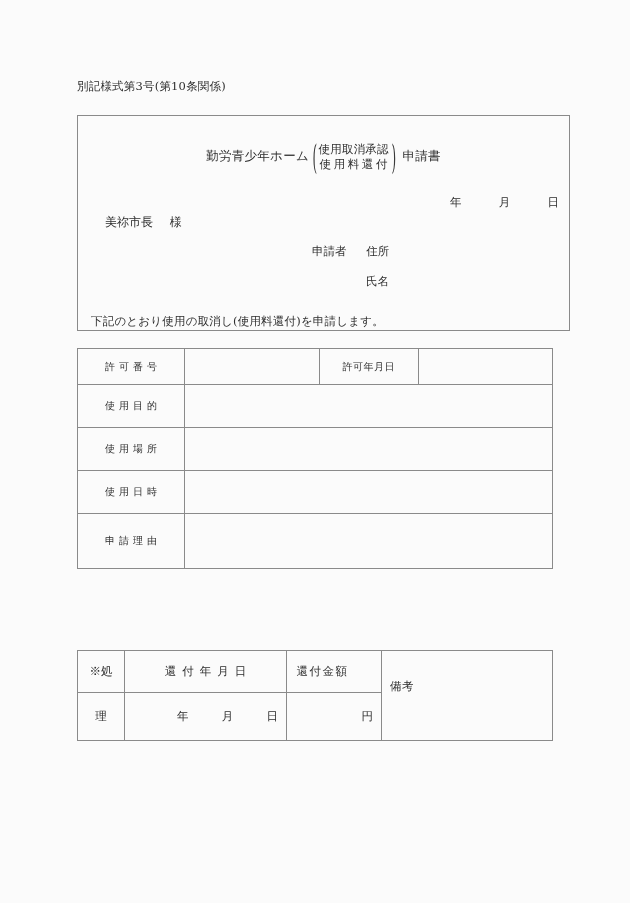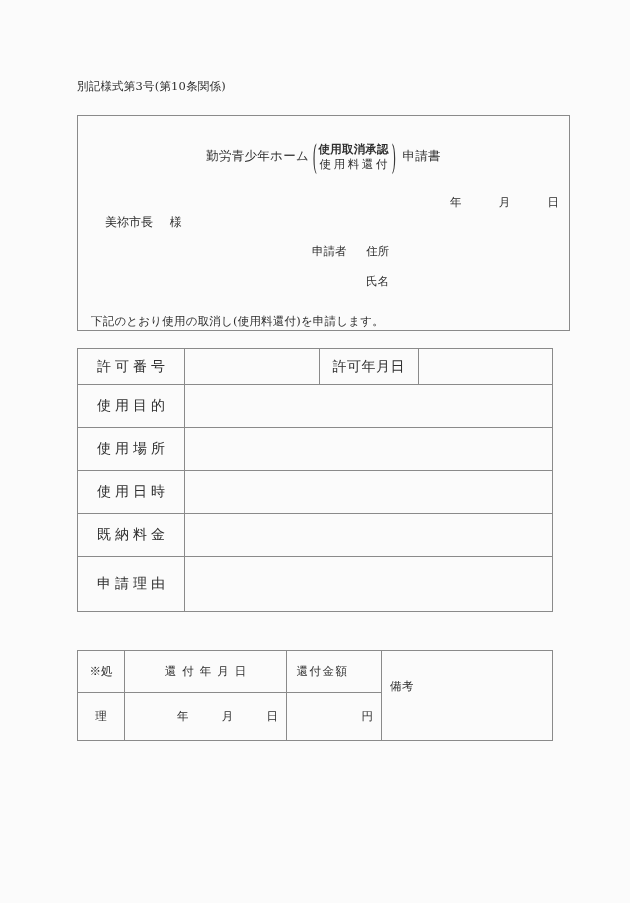--- a/index.html
+++ b/index.html
@@ -63,21 +63,21 @@
     display: inline-block;
     color: #3a3a3a;
   }
   .paren-lines {
     display: inline-flex;
     flex-direction: column;
     line-height: 1.28;
     font-size: 11.5px;
     margin: 0 1px;
   }
-  .paren-line-1 { letter-spacing: 0.2px; font-weight: bold; }
+  .paren-line-1 { letter-spacing: 0.2px; }
   .paren-line-2 { letter-spacing: 2.6px; padding-left: 1px; }
   .title-tail { letter-spacing: 0.3px; margin-left: 3px; }
 
   
   .date-line {
     position: absolute;
     right: 10px;
     top: 79px;
     font-size: 11.5px;
     white-space: nowrap;
@@ -127,21 +127,21 @@
   .main-table {
     position: absolute;
     left: 77px;
     top: 348px;
     width: 476px;
     border-collapse: collapse;
     table-layout: fixed;
   }
   .main-table td {
     border: 1px solid #8a8a8a;
-    font-size: 14px;
+    font-size: 10px;
     padding: 0 8px;
     vertical-align: middle;
   }
   .lbl {
     width: 90px;
     text-align: center;
     letter-spacing: 4px;
     text-indent: 4px;
     white-space: nowrap;
   }
@@ -273,24 +273,20 @@
     <tr class="r-h43">
       <td class="lbl">使用目的</td>
       <td colspan="3"></td>
     </tr>
     <tr class="r-h43">
       <td class="lbl">使用場所</td>
       <td colspan="3"></td>
     </tr>
     <tr class="r-h43">
       <td class="lbl">使用日時</td>
-      <td colspan="3"></td>
-    </tr>
-    <tr class="r-h43">
-      <td class="lbl">既納料金</td>
       <td colspan="3"></td>
     </tr>
     <tr class="r-h75">
       <td class="lbl">申請理由</td>
       <td colspan="3"></td>
     </tr>
   </tbody>
     </table>
 
   <table class="proc-table">

